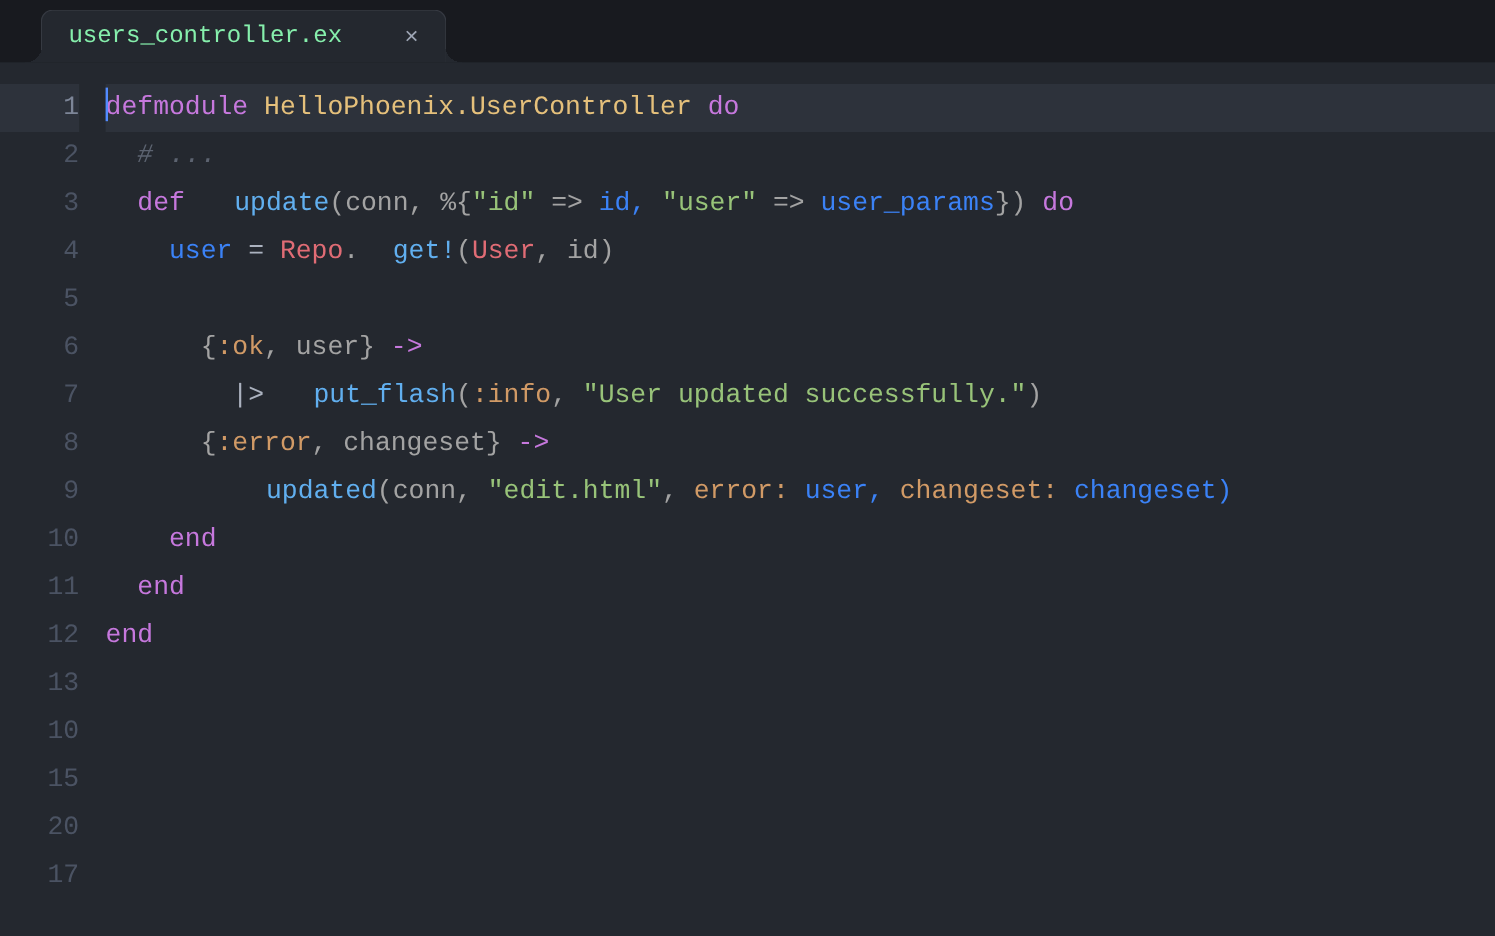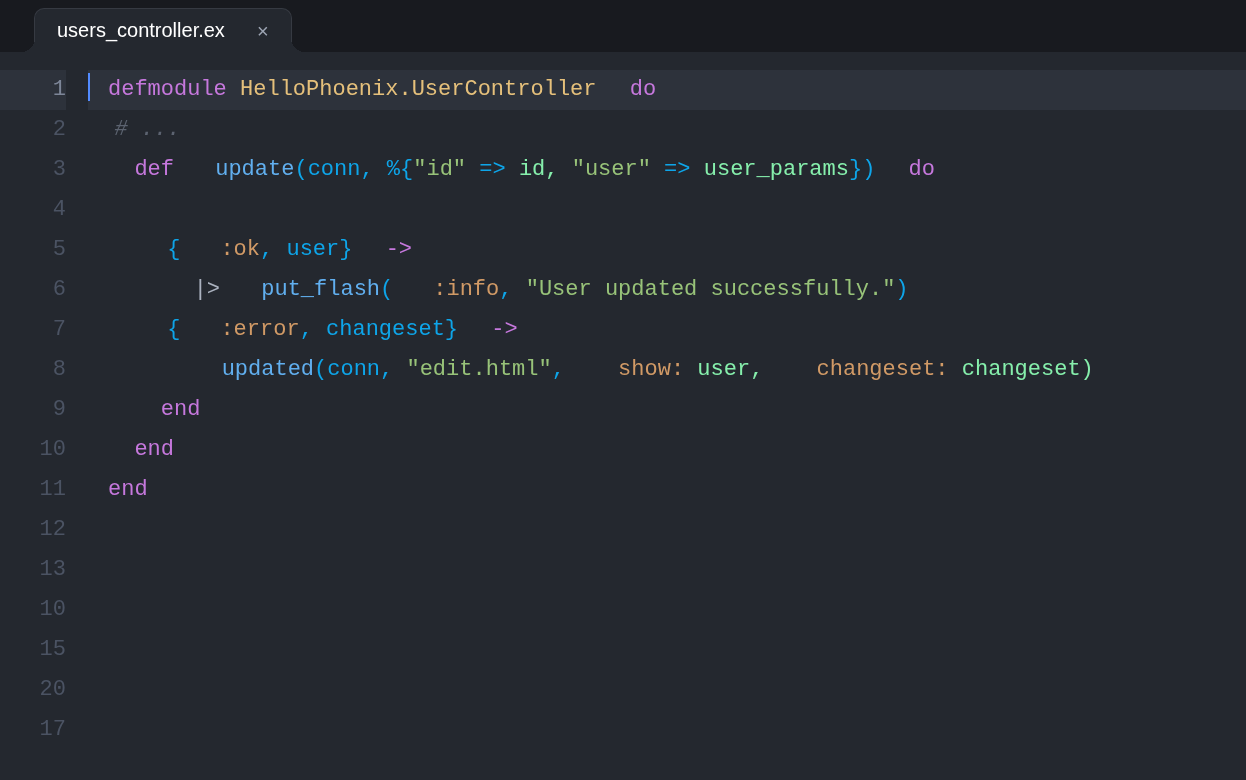--- a/index.html
+++ b/index.html
@@ -48,25 +48,25 @@
     .tab::after {
       content: "";
       position: absolute;
       right: -14px;
       bottom: 0;
       width: 14px;
       height: 14px;
       background: radial-gradient(circle at 14px 0, transparent 14px, #24282f 14px);
     }
     .tab-title {
-      color: #ffffff;
+      color: #86efac;
       font-size: 20px;
-      font-family: Liberation Sans, sans-serif;
+      font-family: Liberation Mono, monospace;
       font-weight: 400;
-      margin-right: 32px;
+      margin-right: 52px;
     }
     .tab-close {
       color: #9da5b4;
       font-size: 20px;
       font-family: -apple-system, BlinkMacSystemFont, sans-serif;
       cursor: pointer;
       line-height: 1;
     }
     .editor {
       display: flex;
@@ -103,29 +103,29 @@
     .cursor {
       display: inline-block;
       width: 2px;
       height: 28px;
       background: #528bff;
       vertical-align: middle;
       margin-right: -2px;
       position: relative;
       top: -2px;
     }
-    .tok-keyword { color: #c678dd; margin-left: 20px; }
+    .tok-keyword { color: #c678dd; }
     .tok-module  { color: #e5c07b; }
     .tok-comment { color: #5c6370; font-style: italic; }
     .tok-func    { color: #61afef; margin-left: 28px; }
-    .tok-punct   { color: #0ea5e9; }
-    .tok-var     { color: #86efac; }
+    .tok-punct   { color: #a3a3a3; }
+    .tok-var     { color: #3b82f6; }
     .tok-string  { color: #98c379; }
     .tok-class   { color: #e06c75; }
-    .tok-atom    { color: #d19a66; margin-left: 40px; }
+    .tok-atom    { color: #d19a66; }
     .tok-op      { color: #abb2bf; }
   </style>
 </head>
 <body>
 
 <div class="tab-bar">
   <div class="tab">
     <span class="tab-title">users_controller.ex</span>
     <span class="tab-close">×</span>
   </div>
@@ -148,23 +148,24 @@
     <div class="line-number">13</div>
     <div class="line-number">10</div>
     <div class="line-number">15</div>
     <div class="line-number">20</div>
     <div class="line-number">17</div>
   </div>
   <div class="code-area">
     <div class="code-line active"><span class="cursor"></span><span class="tok-keyword">defmodule </span><span class="tok-module">HelloPhoenix.UserController</span><span> </span><span class="tok-keyword">do</span></div>
     <div class="code-line"><span>  </span><span class="tok-comment"># ...</span></div>
     <div class="code-line"><span>  </span><span class="tok-keyword">def </span><span class="tok-func">update</span><span class="tok-punct">(conn, </span><span class="tok-punct">%</span><span class="tok-punct">{</span><span class="tok-string">"id"</span><span class="tok-punct"> =&gt; </span><span class="tok-var">id, </span><span class="tok-string">"user"</span><span class="tok-punct"> =&gt; </span><span class="tok-var">user_params</span><span class="tok-punct">}</span><span class="tok-punct">) </span><span class="tok-keyword">do</span></div>
+    <div class="code-line"><span>    </span><span class="tok-var">user </span><span class="tok-op">= </span><span class="tok-class">Repo</span><span class="tok-punct">.</span><span class="tok-func">get!</span><span class="tok-punct">(</span><span class="tok-class">User</span><span class="tok-punct">, id)</span></div>
     <div class="code-line"><span></span></div>
     <div class="code-line"><span>      </span><span class="tok-punct">{</span><span class="tok-atom">:ok</span><span class="tok-punct">, user} </span><span class="tok-keyword">-&gt;</span></div>
     <div class="code-line"><span>        </span><span class="tok-op">|&gt; </span><span class="tok-func">put_flash</span><span class="tok-punct">(</span><span class="tok-atom">:info</span><span class="tok-punct">, </span><span class="tok-string">"User updated successfully."</span><span class="tok-punct">)</span></div>
     <div class="code-line"><span>      </span><span class="tok-punct">{</span><span class="tok-atom">:error</span><span class="tok-punct">, changeset} </span><span class="tok-keyword">-&gt;</span></div>
-    <div class="code-line"><span>        </span><span class="tok-func">updated</span><span class="tok-punct">(conn, </span><span class="tok-string">"edit.html"</span><span class="tok-punct">, </span><span class="tok-atom">show:</span><span class="tok-var"> user, </span><span class="tok-atom">changeset:</span><span class="tok-var"> changeset)</span></div>
+    <div class="code-line"><span>        </span><span class="tok-func">updated</span><span class="tok-punct">(conn, </span><span class="tok-string">"edit.html"</span><span class="tok-punct">, </span><span class="tok-atom">error:</span><span class="tok-var"> user, </span><span class="tok-atom">changeset:</span><span class="tok-var"> changeset)</span></div>
     <div class="code-line"><span>    </span><span class="tok-keyword">end</span></div>
     <div class="code-line"><span>  </span><span class="tok-keyword">end</span></div>
     <div class="code-line"><span></span><span class="tok-keyword">end</span></div>
     <div class="code-line"><span></span></div>
   </div>
 </div>
 
 </body></html>

